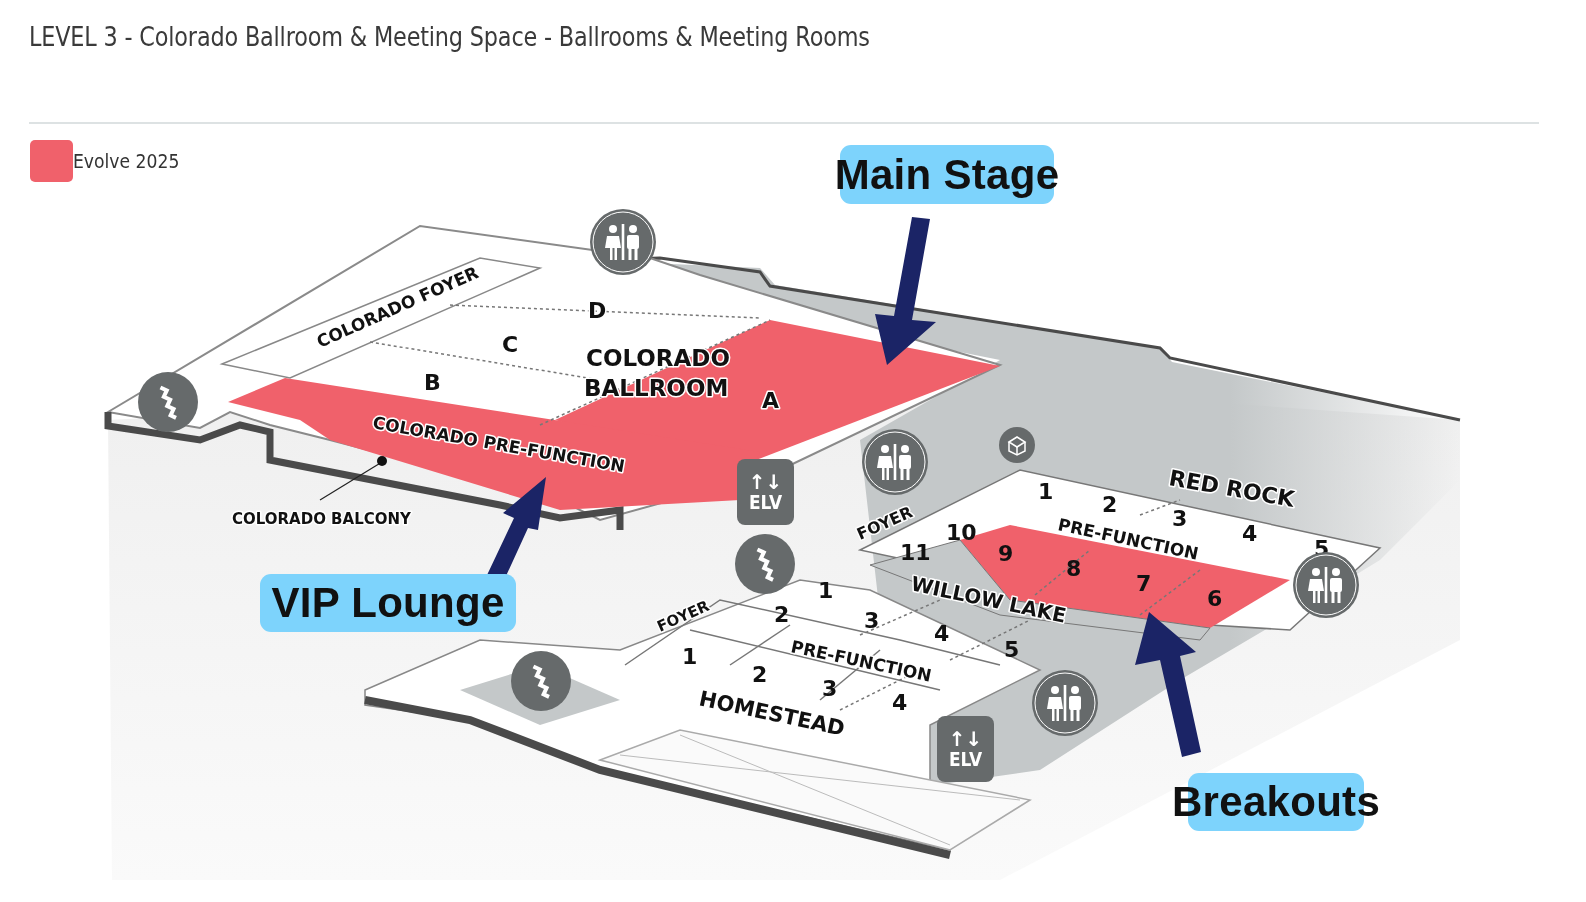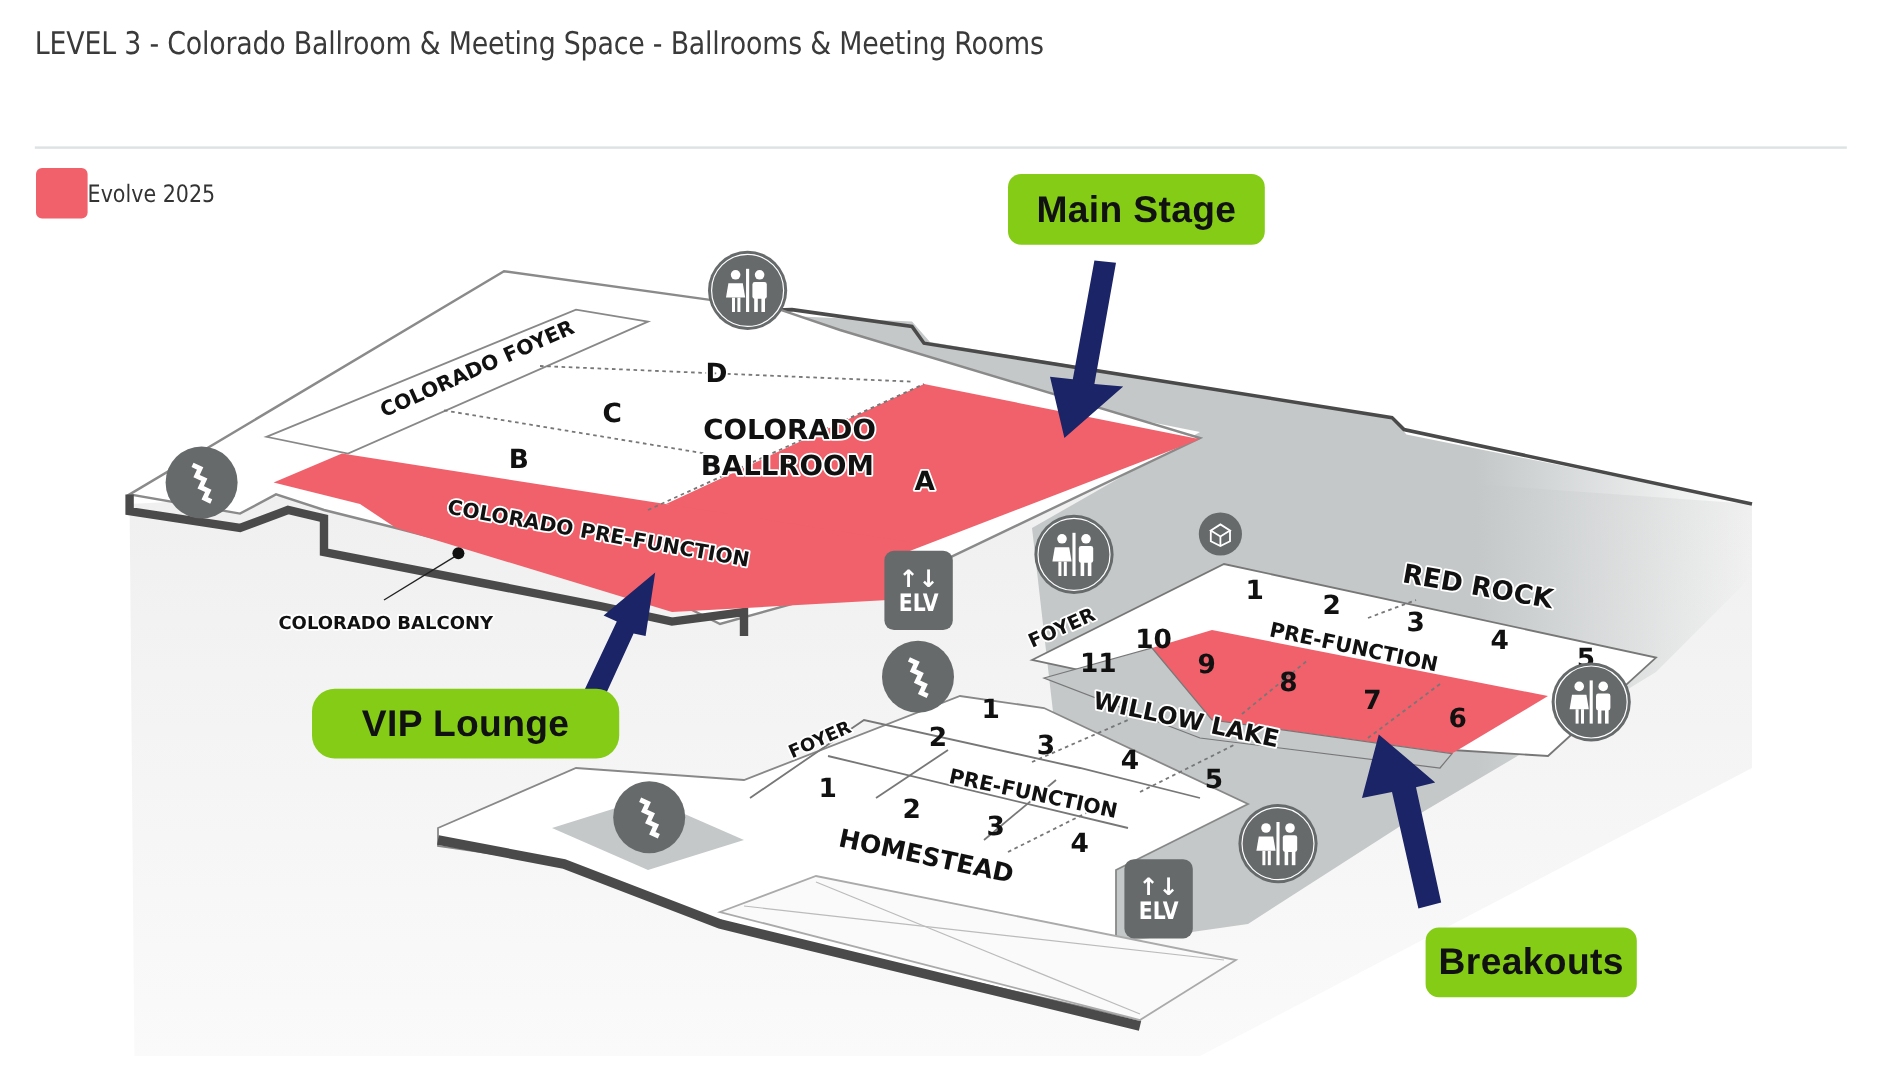--- a/index.html
+++ b/index.html
@@ -23,27 +23,27 @@
     }
     .legend-label {
       font-size: 20px; color: #333; font-family: "DejaVu Sans", sans-serif;
       transform: scaleX(0.86); transform-origin: left center; white-space: nowrap;
     }
 
     .map-wrap { position: absolute; left: 0; top: 0; width: 1586px; height: 902px; }
     svg.map { position: absolute; left: 0; top: 0; }
 
     .callout {
-      position: absolute; background: #84cc16; border-radius: 11px;
-      font-family: "Liberation Sans", sans-serif; font-weight: 700; font-size: 31px;
+      position: absolute; background: #7dd3fc; border-radius: 11px;
+      font-family: "Liberation Sans", sans-serif; font-weight: 700; font-size: 42px;
       color: #111; display: flex; align-items: center; justify-content: center;
       white-space: nowrap; letter-spacing: 0.3px;
     }
     .callout-main { left: 840px; top: 145px; width: 214px; height: 59px; }
-    .callout-vip { left: 260px; top: 574px; width: 256px; height: 58px; border-radius: 19px; }
+    .callout-vip { left: 260px; top: 574px; width: 256px; height: 58px; }
     .callout-breakouts { left: 1188px; top: 773px; width: 176px; height: 58px; }
 
     .lbl { font-family: "DejaVu Sans", sans-serif; font-weight: 700; fill: #111;
            paint-order: stroke; stroke: #fff; stroke-width: 3px; stroke-linejoin: round; }
     .lbl-num { font-family: "DejaVu Sans", sans-serif; font-weight: 700; fill: #111; font-size: 22px; }
   </style>
 </head>
 <body>
 
 <div class="page-title">LEVEL 3 - Colorado Ballroom &amp; Meeting Space - Ballrooms &amp; Meeting Rooms</div>

